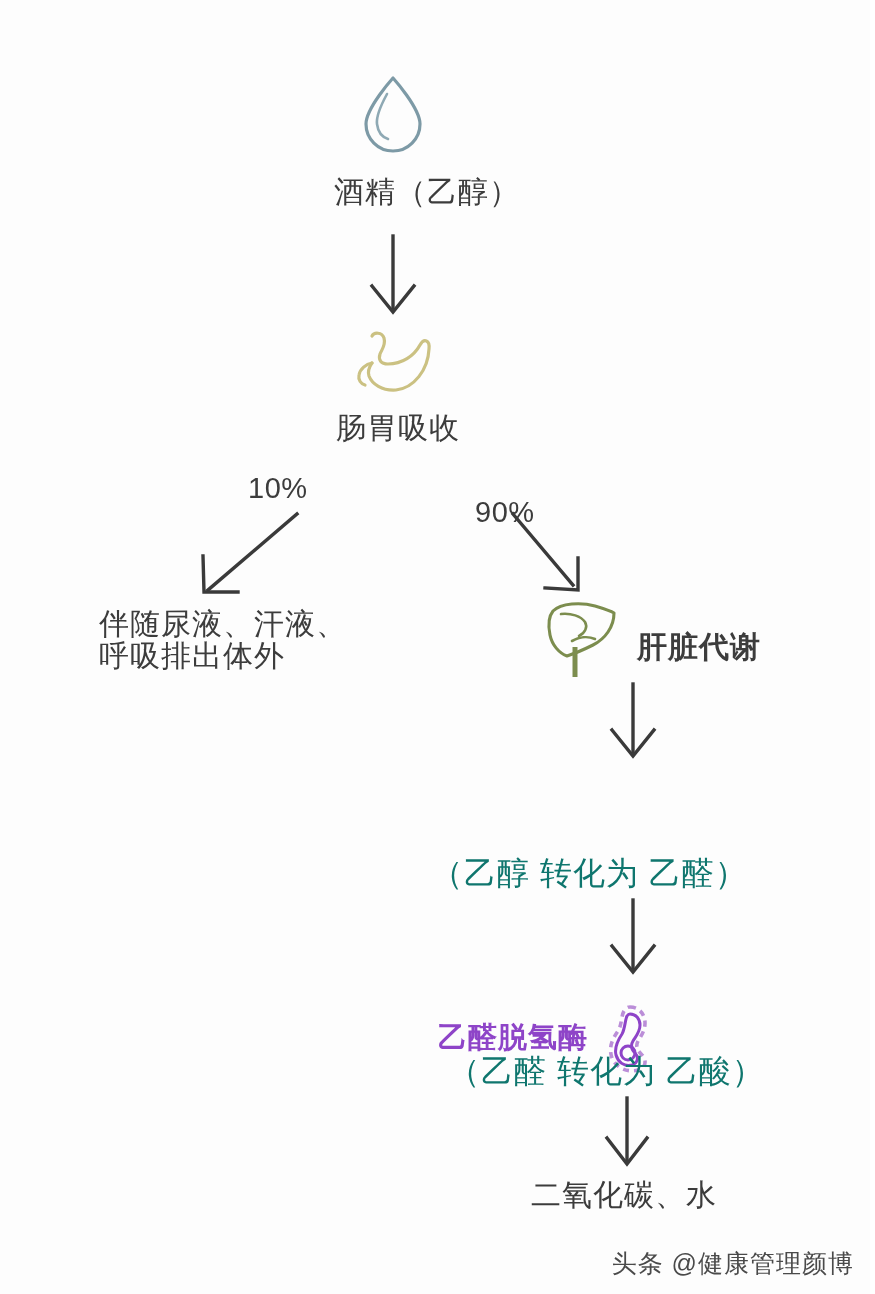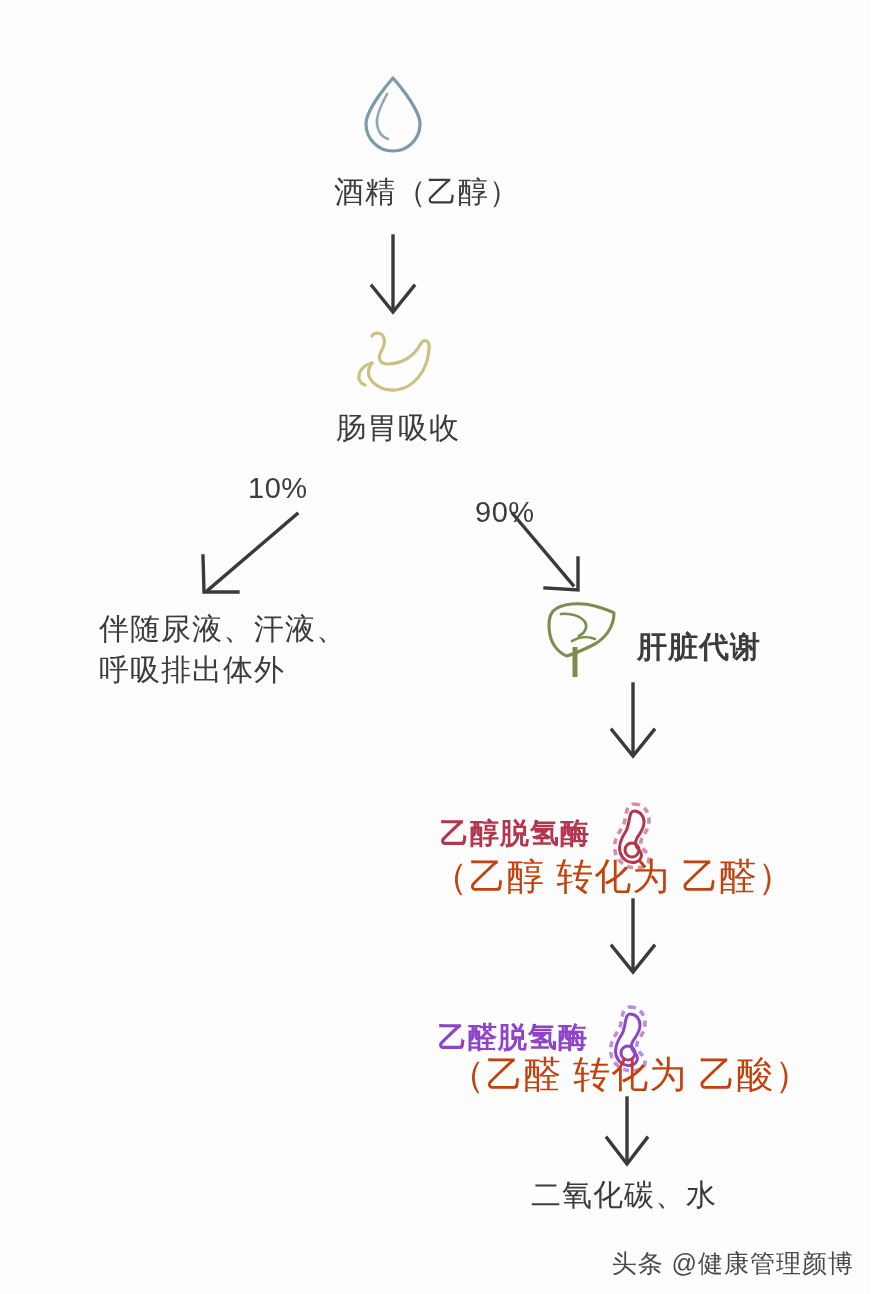--- a/index.html
+++ b/index.html
@@ -29,39 +29,39 @@
     letter-spacing: 1px;
   }
   .pct {
     position: absolute;
     color: #3c3c3c;
     font-size: 29px;
     letter-spacing: 0.5px;
   }
   .multiline {
     white-space: pre-line;
-    line-height: 41px;
+    line-height: 32px;
   }
   .enzyme-row {
     position: absolute;
     display: flex;
     align-items: center;
   }
   .enzyme-name {
     font-size: 29px;
     font-weight: bold;
     letter-spacing: 1px;
     white-space: nowrap;
   }
   .enzyme-name.adh { color: #b3364f; }
   .enzyme-name.aldh { color: #8e44c8; }
   .enzyme-sub {
     position: absolute;
-    color: #c2410c;
-    font-size: 37px;
+    color: #0f766e;
+    font-size: 32px;
     letter-spacing: 1px;
     white-space: nowrap;
   }
   .icon-svg { display: block; }
   svg { overflow: visible; }
   .watermark {
     position: absolute;
     right: 16px;
     bottom: 14px;
     color: #4a4a4a;
@@ -148,34 +148,20 @@
       <path d="M12 14 C20 6 40 5 54 9 C64 12 70 14 73 16
                C73 30 64 42 52 48 C42 53 32 57 26 59
                C18 56 11 48 9 38 C7 28 8 19 12 14 Z" fill="none" stroke="#7c8d4e" stroke-width="3.1" stroke-linejoin="round"></path>
       <path d="M20 17 C30 16 40 19 44 25 C47 30 44 36 38 39" fill="none" stroke="#7c8d4e" stroke-width="2.6" stroke-linecap="round"></path>
       <path d="M31 44 C38 40 47 39 54 42" fill="none" stroke="#7c8d4e" stroke-width="2.6" stroke-linecap="round"></path>
       <line x1="34" y1="50" x2="34" y2="80" stroke="#7c8d4e" stroke-width="5"></line>
     </svg>
   </div>
   <div class="node label" style="left:637px; top:627px;font-weight:bold;">肝脏代谢</div>
 
-  <div class="enzyme-row" style="left:440px; top:795px;">
-    <span class="enzyme-name adh">乙醇脱氢酶</span>
-    <svg class="icon-svg" style="margin-left:12px;" width="64" height="78" viewBox="0 0 64 78">
-      <path d="M32 9 C41 9 47 16 47 25 C47 33 43 38 40 43
-               C37 49 40 53 44 57 C49 62 48 70 40 72
-               C30 75 18 70 14 60 C10 49 15 40 20 33
-               C24 27 23 18 26 13 C28 10 30 9 32 9 Z" fill="none" stroke="#d48fa6" stroke-width="3.6" stroke-dasharray="6 5" stroke-linejoin="round"></path>
-      <path d="M32 16 C38 16 42 21 42 27 C42 34 38 38 35 43
-               C32 48 34 52 37 55 C41 59 40 65 34 67
-               C26 69 20 64 18 57 C16 49 20 42 24 36
-               C27 31 27 22 29 18 C30 16.5 31 16 32 16 Z" fill="none" stroke="#b3364f" stroke-width="3" stroke-linejoin="round"></path>
-      <circle cx="30" cy="55" r="7" fill="none" stroke="#b3364f" stroke-width="3"></circle>
-    </svg>
-  </div>
   <div class="enzyme-sub" style="left:431px; top:852px;">（乙醇 转化为 乙醛）</div>
 
   <div class="enzyme-row" style="left:438px; top:1000px;">
     <span class="enzyme-name aldh">乙醛脱氢酶</span>
     <svg class="icon-svg" style="margin-left:10px;" width="64" height="76" viewBox="0 0 64 76">
       <path d="M32 7 C41 7 47 14 47 23 C47 31 43 36 40 41
                C37 47 40 51 44 55 C49 60 48 68 40 70
                C30 73 18 68 14 58 C10 47 15 38 20 31
                C24 25 23 16 26 11 C28 8 30 7 32 7 Z" fill="none" stroke="#bb8ed8" stroke-width="3.6" stroke-dasharray="6 5" stroke-linejoin="round"></path>
       <path d="M32 14 C38 14 42 19 42 25 C42 32 38 36 35 41

